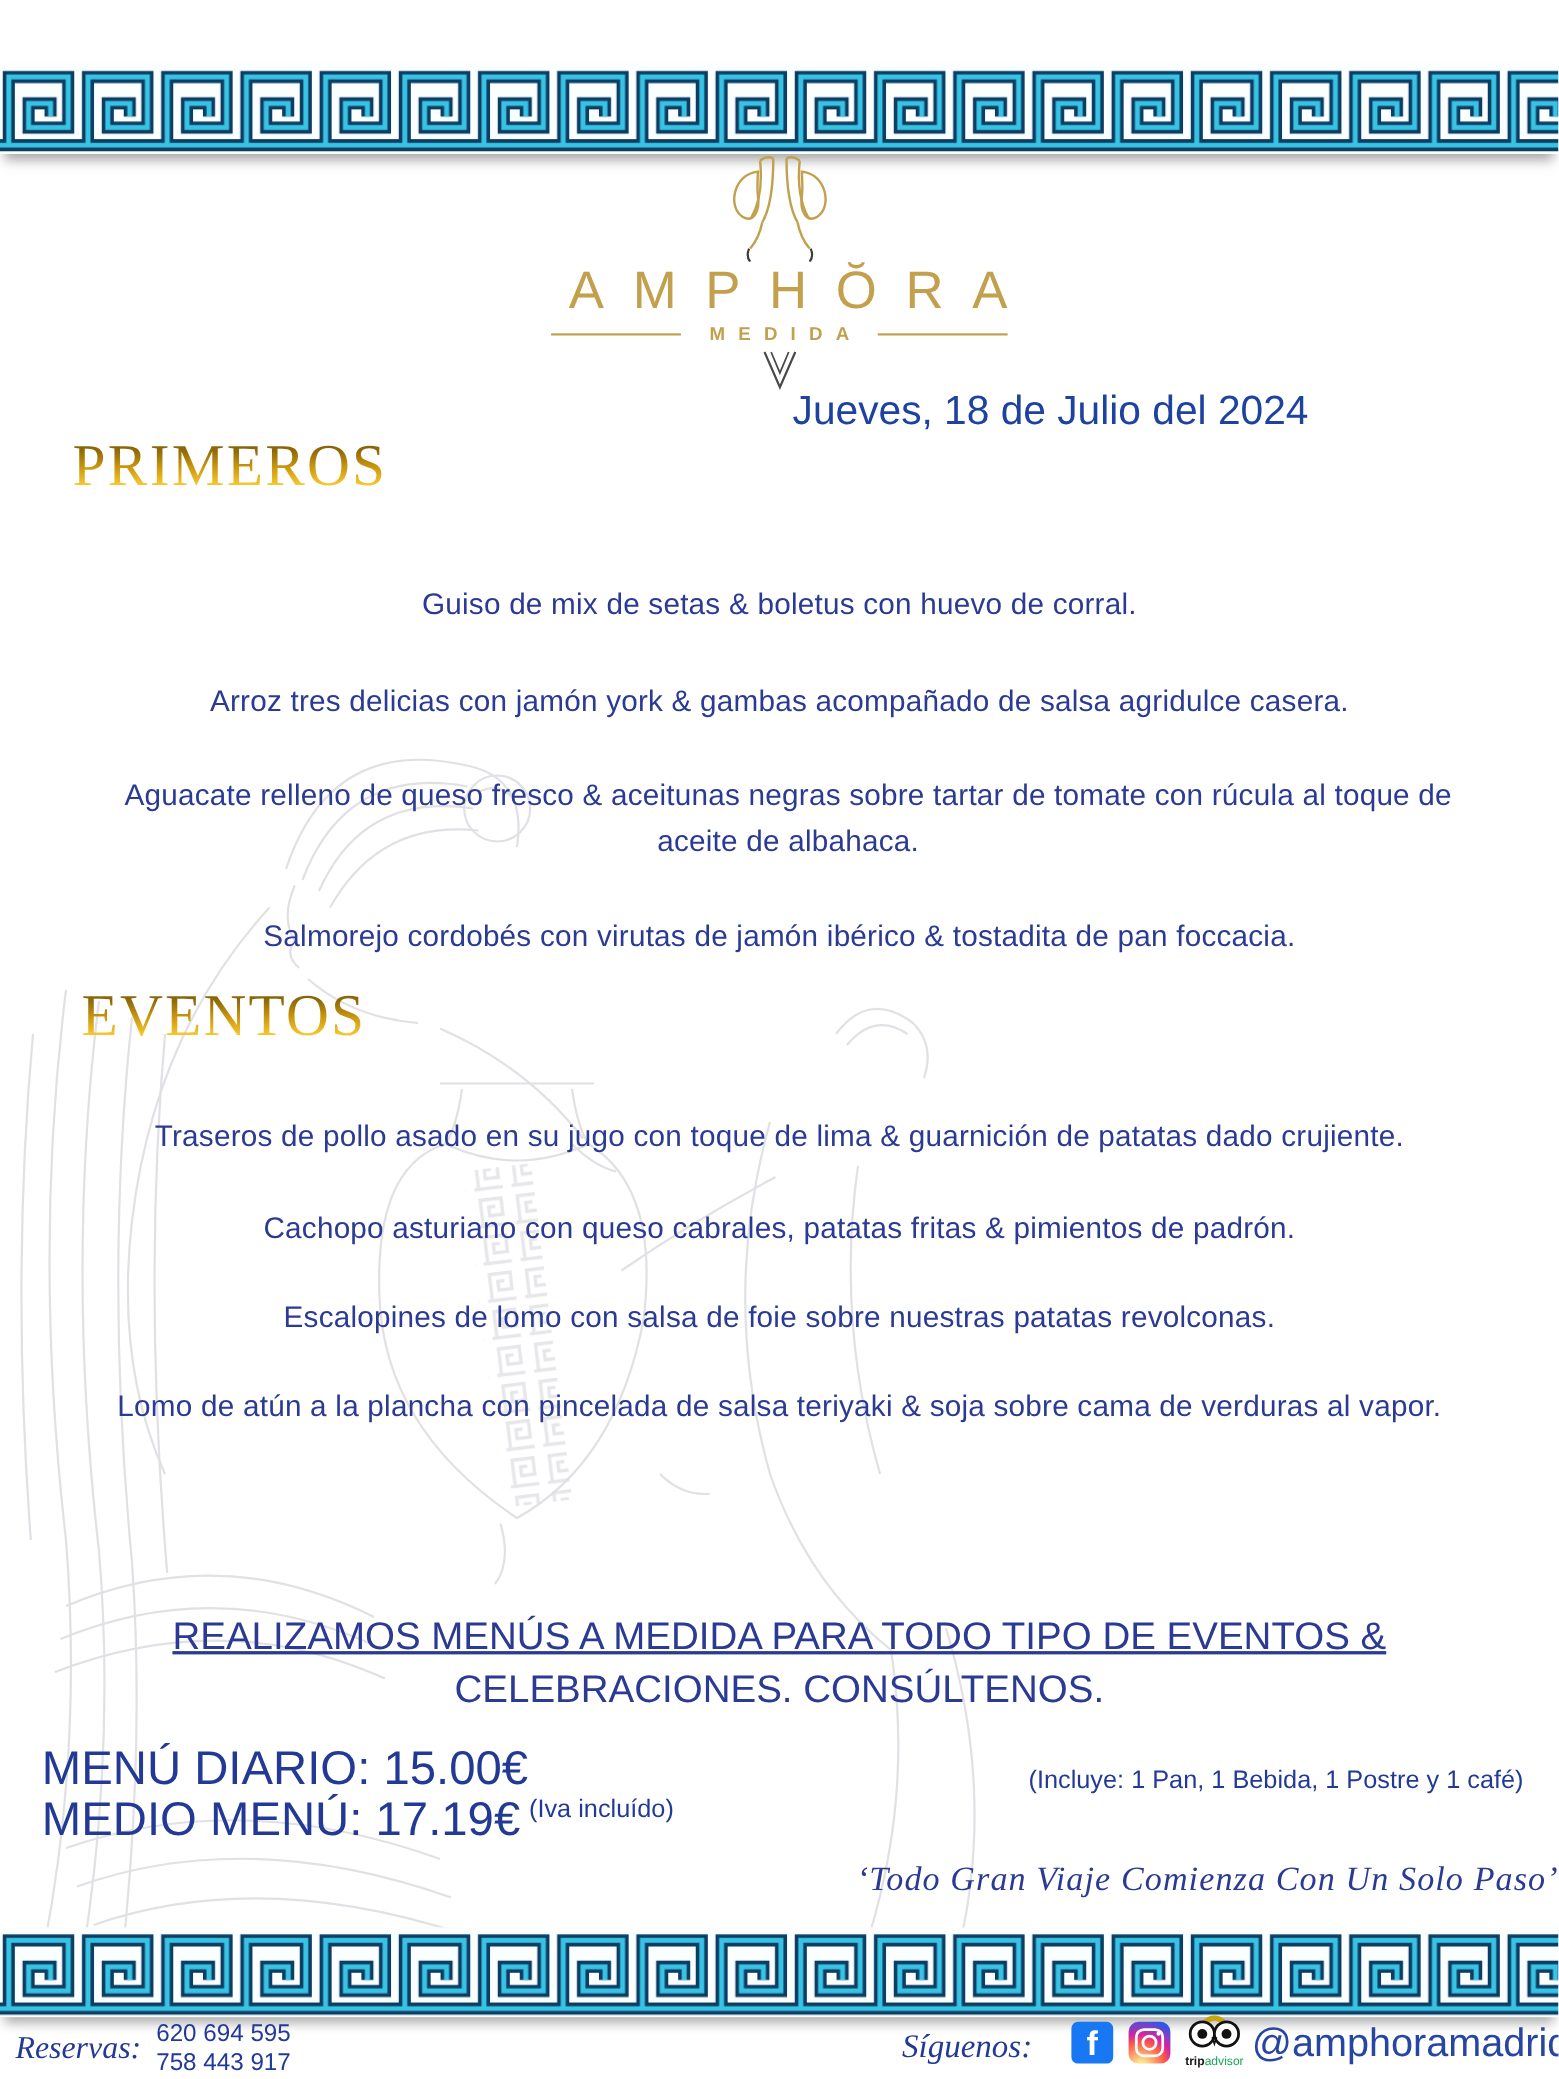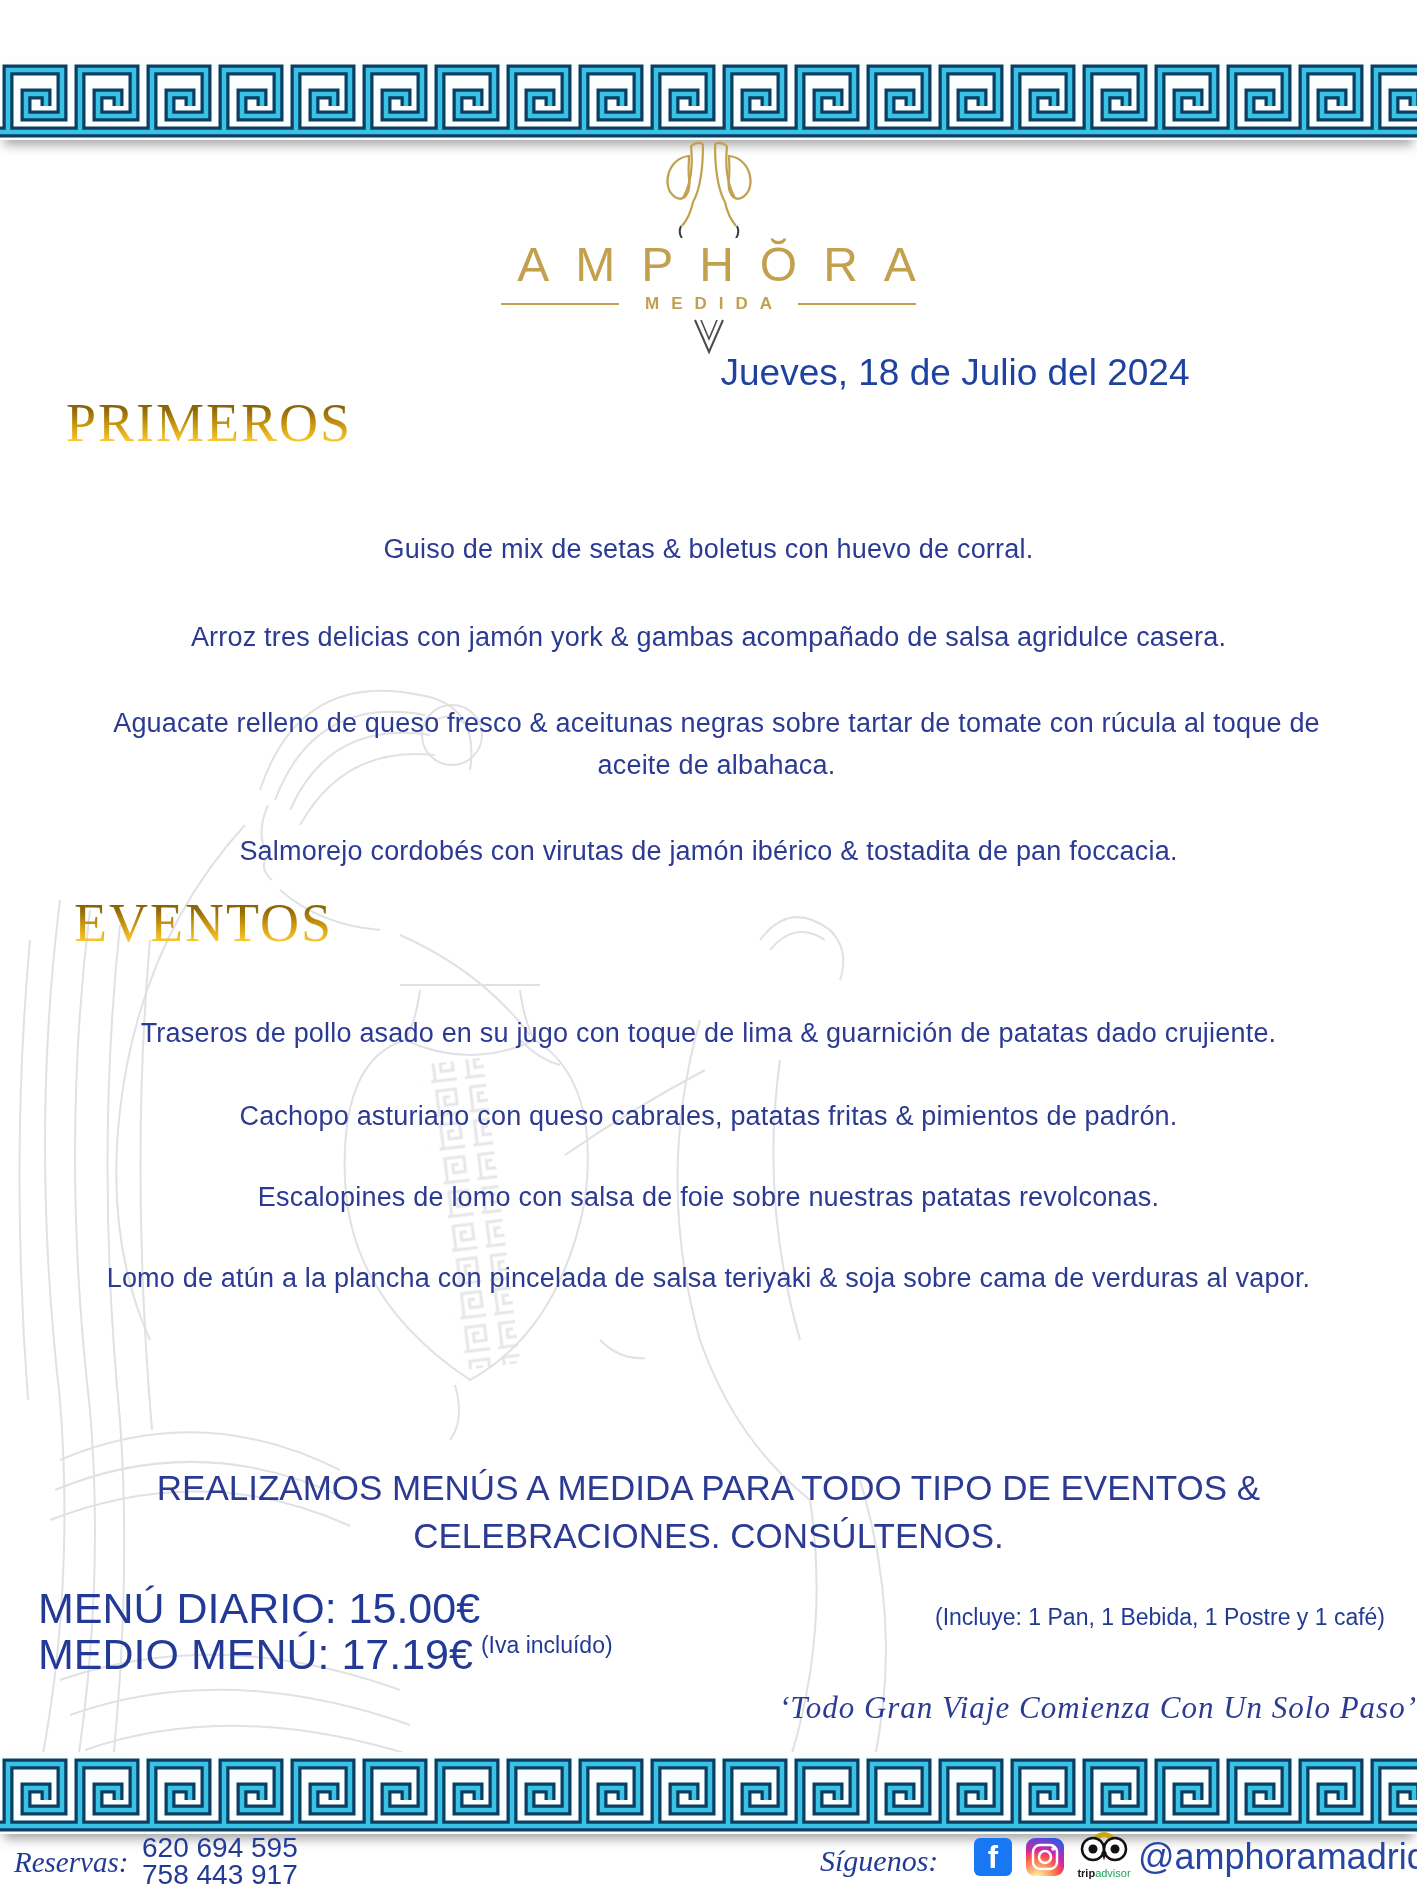--- a/index.html
+++ b/index.html
@@ -53,21 +53,21 @@
   .includes{position:absolute;left:935px;top:1604px;font-size:23px;color:var(--price-blue);}
 
   
   .quote{position:absolute;left:0;right:0;top:1690px;text-align:right;
         font-family:"Liberation Serif","DejaVu Serif",serif;font-style:italic;
         font-size:31px;color:var(--brand-blue);letter-spacing:1px;}
 
   
   .script-label{font-family:"Liberation Serif","DejaVu Serif",serif;font-style:italic;color:var(--price-blue);}
   .reservas{position:absolute;left:14px;top:1846px;font-size:29px;}
-  .phones{position:absolute;left:142px;top:1834px;font-size:28px;line-height:27px;color:var(--price-blue);}
+  .phones{position:absolute;left:142px;top:1834px;font-size:22px;line-height:27px;color:var(--price-blue);}
   .siguenos{position:absolute;left:820px;top:1844px;font-size:30px;}
   .fb{position:absolute;left:974px;top:1838px;width:38px;height:38px;border-radius:6px;
       background:var(--facebook-blue);color:#fff;font-weight:700;font-size:31px;
       text-align:center;line-height:40px;}
   .ig{position:absolute;left:1026px;top:1838px;width:38px;height:38px;border-radius:9px;
       background:radial-gradient(circle at 30% 107%,#fdf497 0%,#fdf497 5%,#fd5949 45%,#d6249f 60%,#285AEB 90%);}
   .ta{position:absolute;left:1074px;top:1832px;width:60px;text-align:center;}
   .ta-text{font-size:11px;line-height:11px;letter-spacing:0;}
   .ta-black{color:#1a1a1a;font-weight:700;}
   .ta-green{color:var(--tripadvisor-green);font-weight:400;}
@@ -181,21 +181,21 @@
   <p class="dish" style="top:616px;">Arroz tres delicias con jamón york &amp; gambas acompañado de salsa agridulce casera.</p>
   <p class="dish narrow" style="top:702px;">Aguacate relleno de queso fresco &amp; aceitunas negras sobre tartar de tomate con rúcula al toque de aceite de albahaca.</p>
   <p class="dish" style="top:830px;">Salmorejo cordobés con virutas de jamón ibérico &amp; tostadita de pan foccacia.</p>
 
   <div class="gold-title title-segundos">EVENTOS</div>
   <p class="dish" style="top:1012px;">Traseros de pollo asado en su jugo con toque de lima &amp; guarnición de patatas dado crujiente.</p>
   <p class="dish" style="top:1095px;">Cachopo asturiano con queso cabrales, patatas fritas &amp; pimientos de padrón.</p>
   <p class="dish" style="top:1176px;">Escalopines de lomo con salsa de foie sobre nuestras patatas revolconas.</p>
   <p class="dish" style="top:1257px;">Lomo de atún a la plancha con pincelada de salsa teriyaki &amp; soja sobre cama de verduras al vapor.</p>
 
-  <p class="events-line" style="top:1468px;">REALIZAMOS MENÚS A MEDIDA PARA TODO TIPO DE EVENTOS &amp;</p>
+  <p class="events-line" style="top:1468px;text-decoration:underline;">REALIZAMOS MENÚS A MEDIDA PARA TODO TIPO DE EVENTOS &amp;</p>
   <p class="events-line" style="top:1516px;">CELEBRACIONES. CONSÚLTENOS.</p>
 
   <div class="price-line" style="top:1584px;left:38px;">
     <span>MENÚ DIARIO: 15.00€</span>
   </div>
   <div class="includes">(Incluye: 1 Pan, 1 Bebida, 1 Postre y 1 café)</div>
   <div class="price-line" style="top:1630px;left:38px;">
     <span>MEDIO MENÚ: 17.19€</span><span class="iva">(Iva incluído)</span>
   </div>
 

